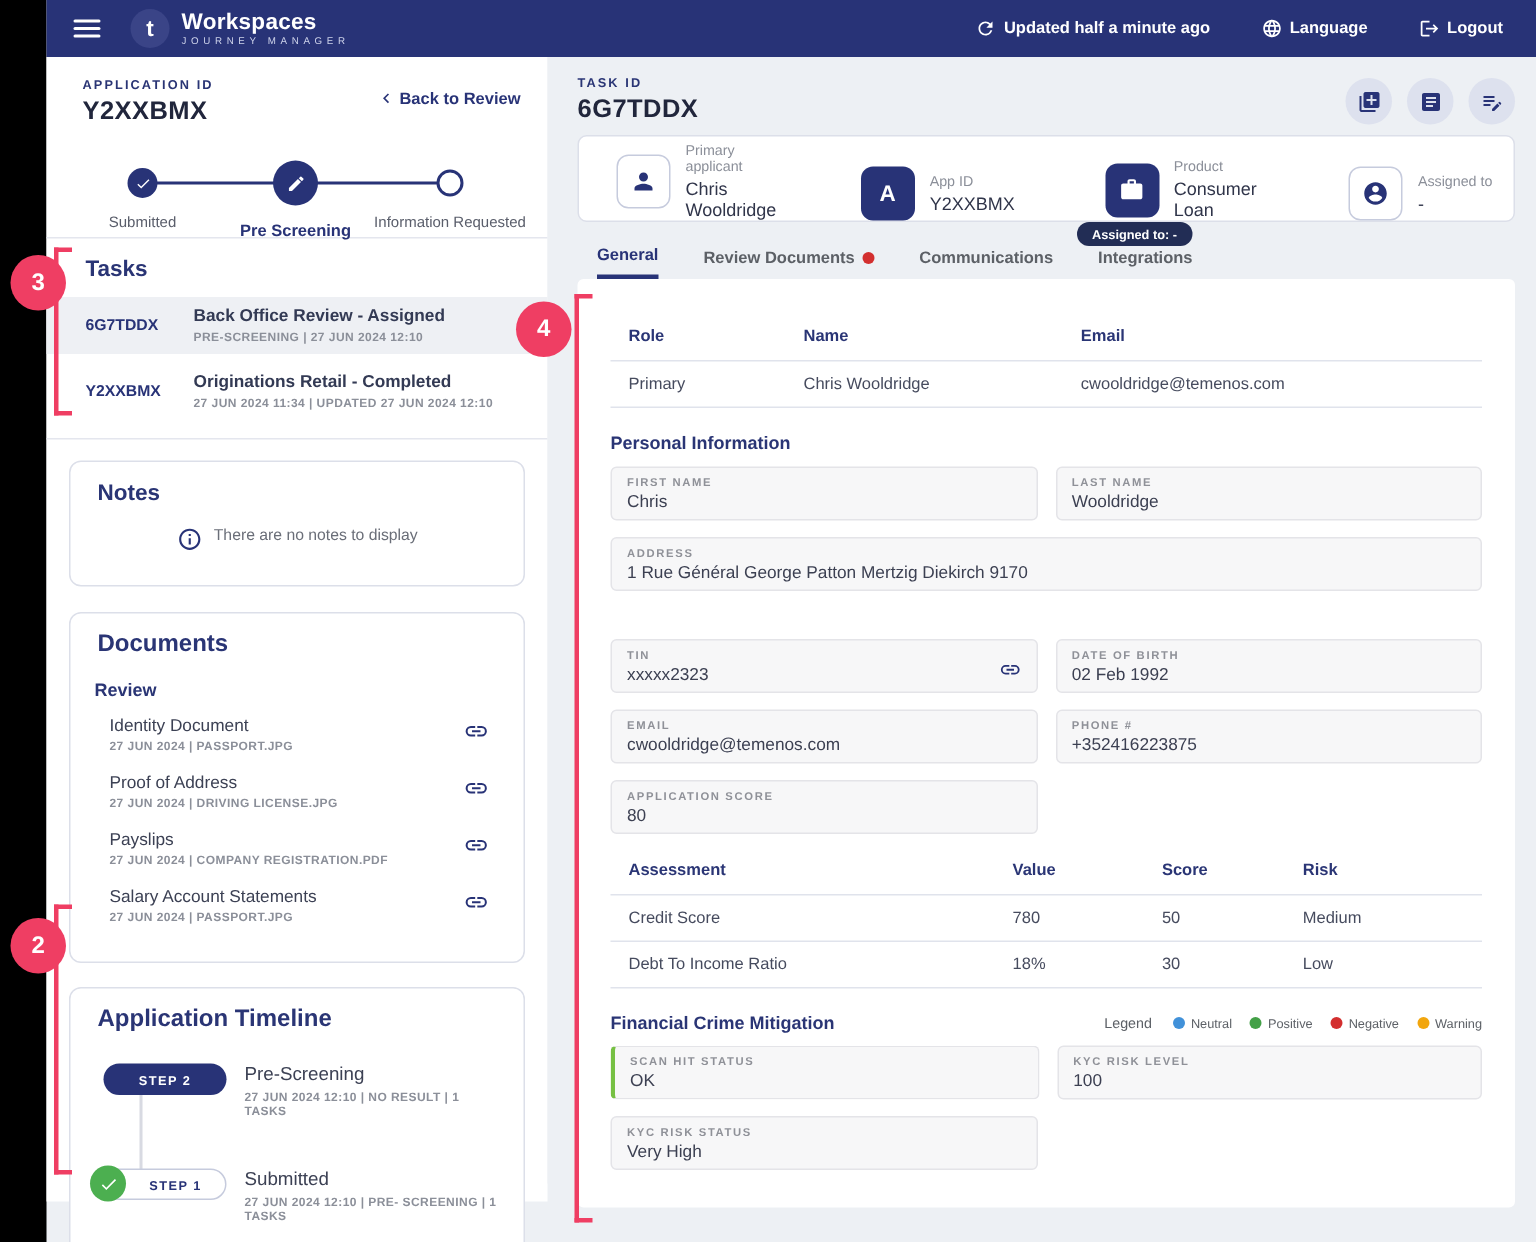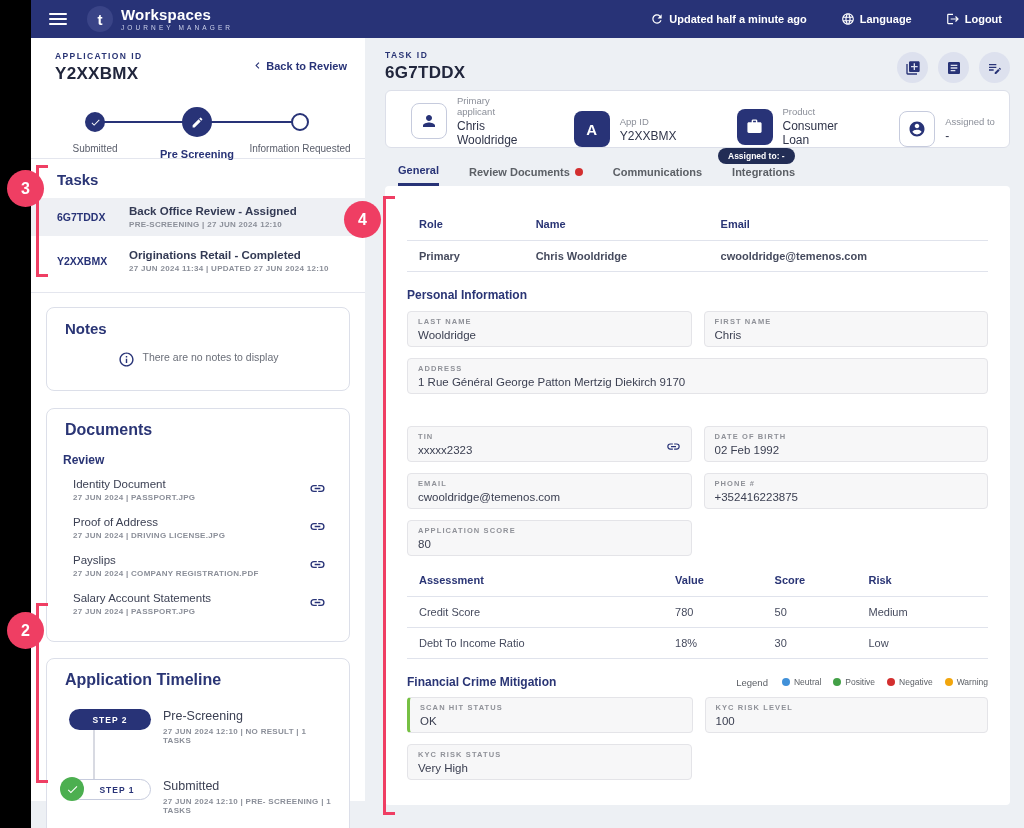--- a/index.html
+++ b/index.html
@@ -108,21 +108,21 @@
   .tab.active { color:#283377; border-bottom:3px solid #283377; }
   .red-dot { width:8px; height:8px; border-radius:50%; background:#d32f2f; }
 
   .content-card { background:#fff; border-radius:4px; margin-top:0; height:619px; padding:15px 22px 0 22px; }
   .content-h1 { font-size:15px; font-weight:bold; color:#2a3575; }
   .grid-3 { display:grid; grid-template-columns:20.5% 32.5% 47%; }
   .th { font-size:11px; font-weight:bold; color:#2a3575; }
   .td { font-size:11px; color:#464b5e; }
   .hairline { height:1px; background:#e0e3ec; }
   .applicants-head { margin-top:17px; padding-left:12px; }
-  .applicants-row { padding-left:12px;font-weight:bold; }
+  .applicants-row { padding-left:12px; }
   .pad-row { padding-top:9px; padding-bottom:9px; }
 
   .sub-heading { font-size:12px; font-weight:bold; color:#2a3575; margin-top:16px; }
   .fields { margin-top:9px; display:flex; flex-direction:column; gap:11px; }
   .frow { display:flex; gap:12px; }
   .field { flex:1; background:#f7f7f8; border:1px solid #e4e4e8; border-radius:4px; padding:5px 10px; min-height:36px; position:relative; }
   .field.half { flex:none; width:calc(50% - 6px); }
   .f-label { font-size:7.5px; font-weight:bold; letter-spacing:1.1px; color:#8f9198; }
   .f-value { font-size:11.5px; color:#3c4052; margin-top:3px; }
   .f-icon { position:absolute; right:10px; top:12px; }
@@ -435,26 +435,26 @@
         <div class="td">Chris Wooldridge</div>
         <div class="td">cwooldridge@temenos.com</div>
       </div>
       <div class="hairline"></div>
 
       <div class="sub-heading">Personal Information</div>
 
       <div class="fields">
         <div class="frow">
           <div class="field">
+            <div class="f-label">FIRST NAME</div>
+            <div class="f-value">Chris</div>
+          </div>
+          <div class="field">
             <div class="f-label">LAST NAME</div>
             <div class="f-value">Wooldridge</div>
-          </div>
-          <div class="field">
-            <div class="f-label">FIRST NAME</div>
-            <div class="f-value">Chris</div>
           </div>
         </div>
         <div class="frow">
           <div class="field">
             <div class="f-label">ADDRESS</div>
             <div class="f-value">1 Rue Général George Patton Mertzig Diekirch 9170</div>
           </div>
         </div>
         <div class="frow" style="margin-top:21px;">
           <div class="field">

